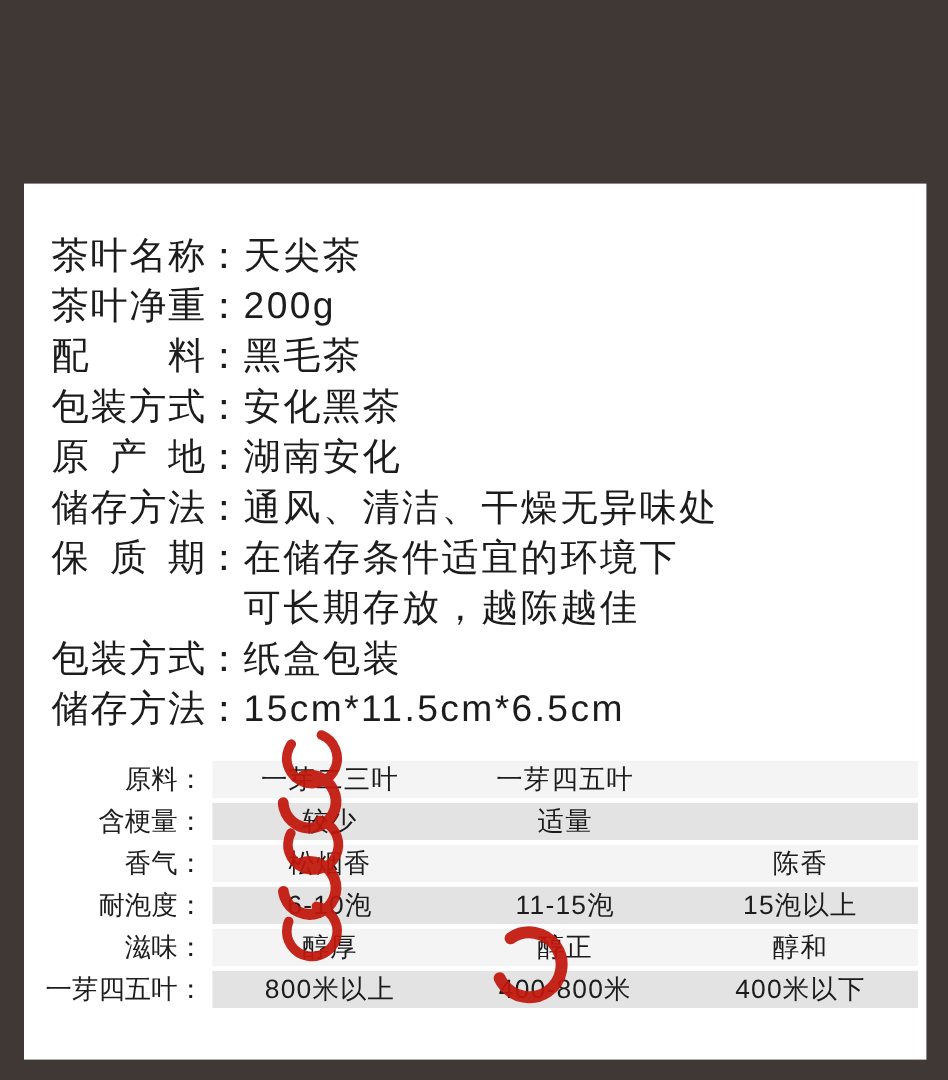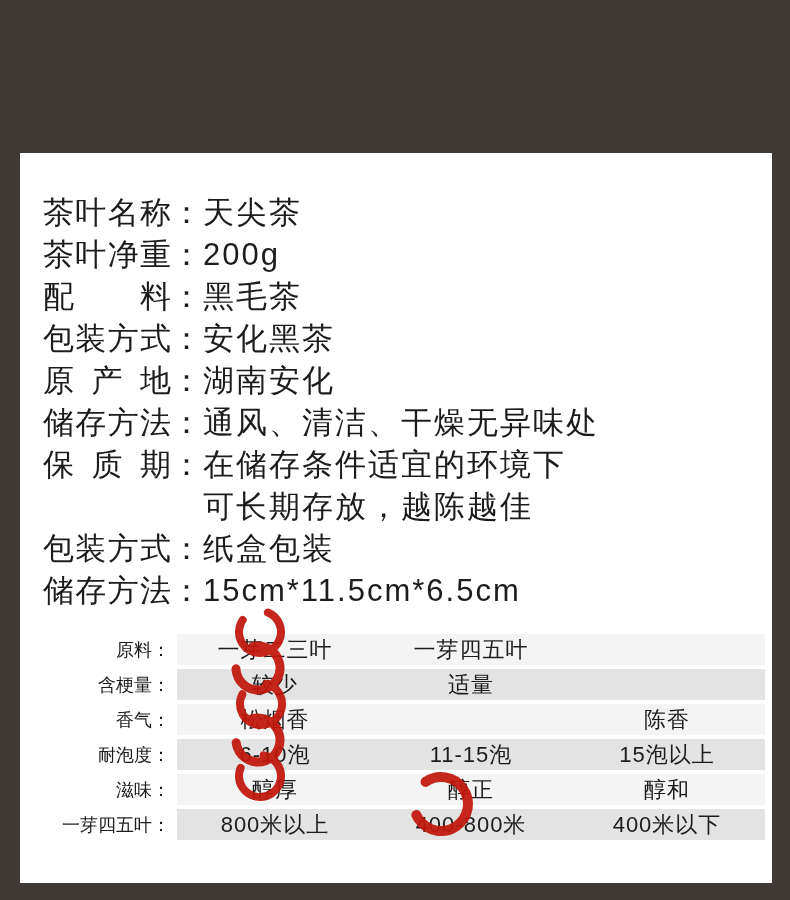--- a/index.html
+++ b/index.html
@@ -27,21 +27,21 @@
               vertical-align:top;}
   .spec-colon{display:inline-block;width:32px;}
   .spec-value{letter-spacing:2px;font-family:"Liberation Sans",serif;}
   .spec-line2{font-size:31px;line-height:42px;margin-left:160px;letter-spacing:2px;
               font-family:Liberation Sans, sans-serif;}
 
   
   .ptable{margin-top:22px;}
   .prow{display:grid;grid-template-columns:134px 588px;height:31px;margin-bottom:4px;}
   .plabel{display:flex;justify-content:flex-end;align-items:center;
-          font-size:18px;padding-right:7px;box-sizing:border-box;white-space:nowrap;}
+          font-size:22px;padding-right:7px;box-sizing:border-box;white-space:nowrap;}
   .pcells{display:grid;grid-template-columns:1fr 1fr 1fr;}
   .prow.light .pcells{background:#f4f4f4;}
   .prow.dark  .pcells{background:#e3e3e3;}
   .pcell{display:flex;align-items:center;justify-content:center;
          font-size:22px;letter-spacing:1px;font-family:"Liberation Sans",serif;}
 
   
   .brush{position:absolute;z-index:3;pointer-events:none;}
 </style>
 </head>

